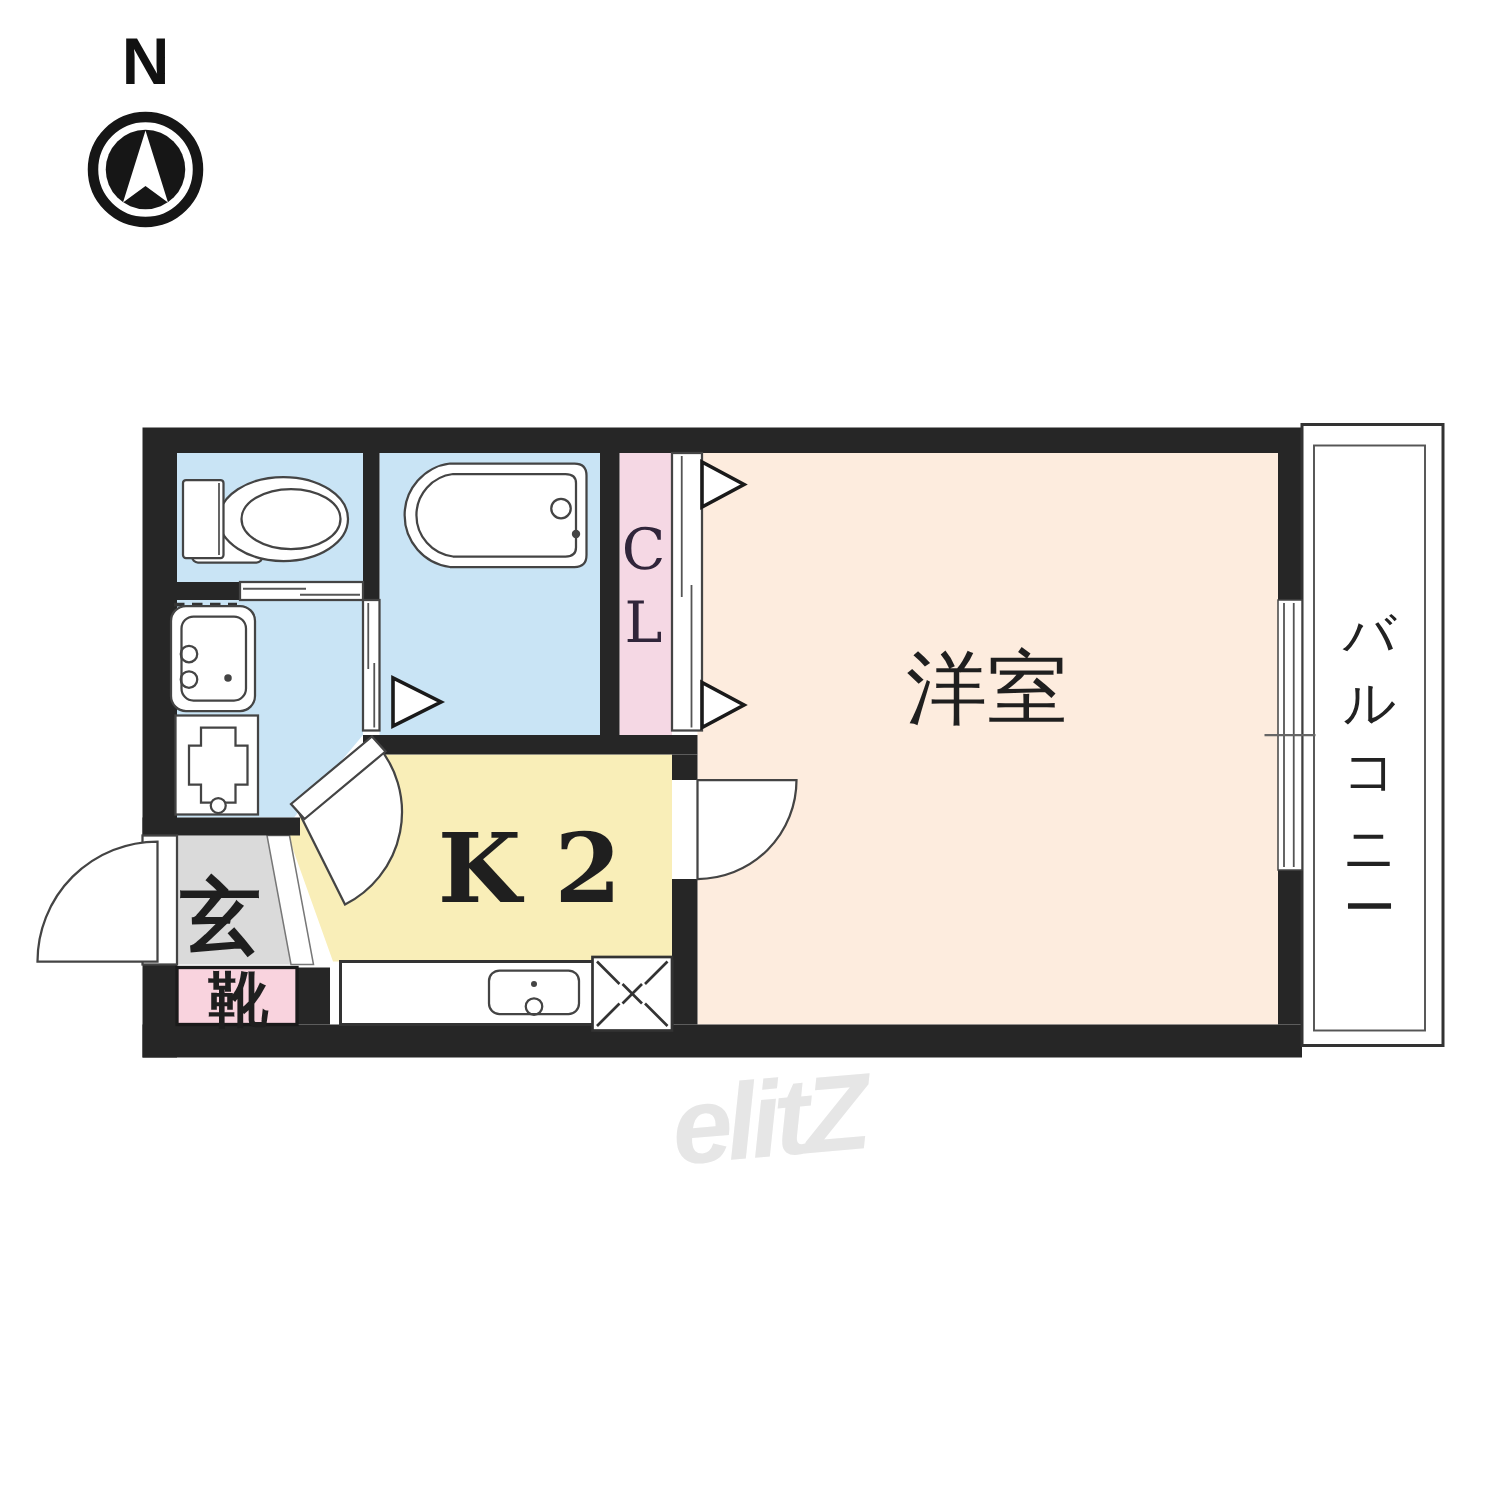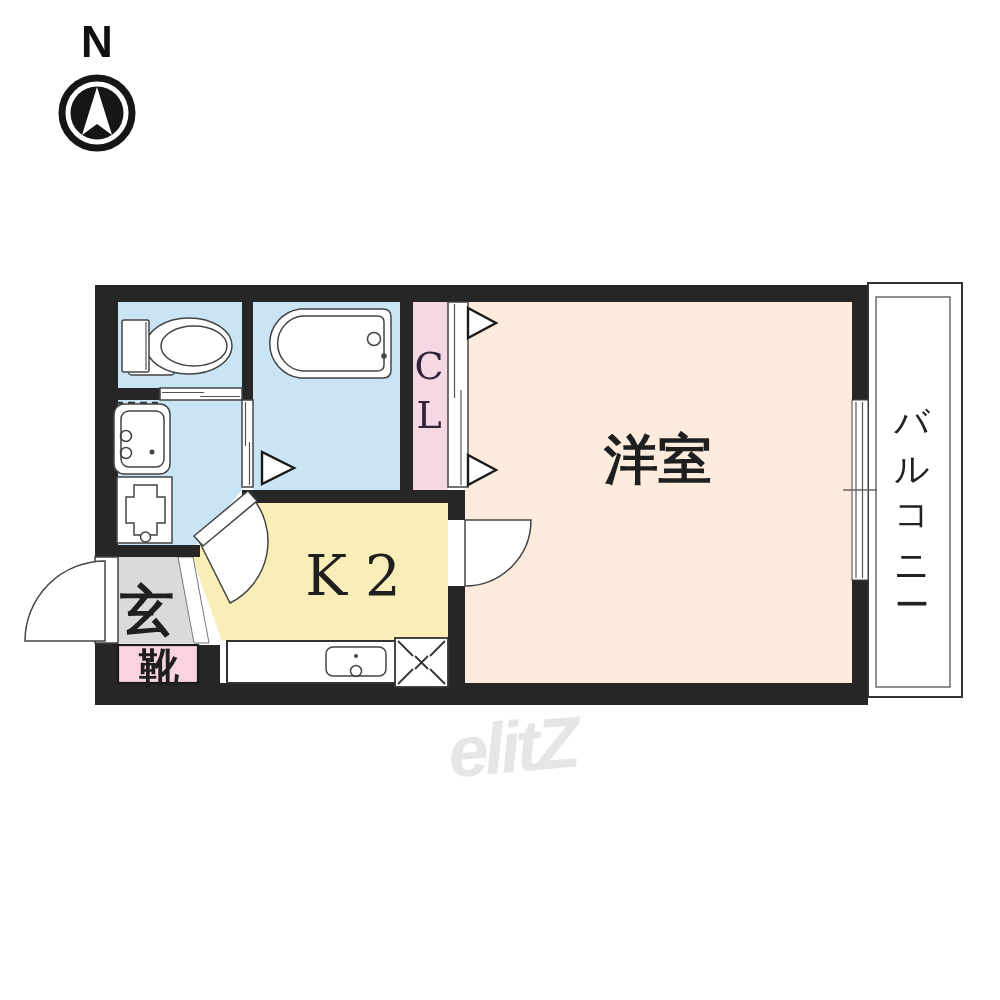--- a/index.html
+++ b/index.html
@@ -144,22 +144,22 @@
       <circle cx="97" cy="113" r="35" fill="#ffffff" stroke-width="7" stroke="#161616"></circle>
       <circle cx="97" cy="113" r="26.5" fill="#161616"></circle>
       <polygon points="97,87 112,135 97,124 82,135" fill="#ffffff"></polygon>
     </g>
   </svg>
 
   <div class="lbl center" style="left:72px;top:20px;width:50px;font-size:44px;font-weight:800;font-family:'Liberation Sans',sans-serif;color:#111;">N</div>
 
   <div class="lbl vtext" style="left:410px;top:344px;font-size:38px;letter-spacing:5px;color:#30253a;">CL</div>
 
-  <div class="lbl center" style="left:558px;top:432px;width:200px;font-size:54px;font-weight:700;">洋室</div>
+  <div class="lbl center" style="left:558px;top:432px;width:200px;font-size:54px;font-weight:400;">洋室</div>
 
-  <div class="lbl center" style="left:258px;top:548px;width:190px;font-size:56px;font-weight:400;">K 2</div>
+  <div class="lbl center" style="left:258px;top:548px;width:190px;font-size:64px;font-weight:700;">K 2</div>
 
   <div class="lbl vtext" style="left:894px;top:383px;font-size:35px;letter-spacing:11px;color:#222;">バルコニー</div>
 
   <div class="lbl center" style="left:118px;top:583px;width:58px;font-size:54px;font-weight:600;">玄</div>
   <div class="lbl center" style="left:128px;top:647px;width:62px;font-size:40px;font-weight:600;">靴</div>
 
 </div>
 
 </body></html>

